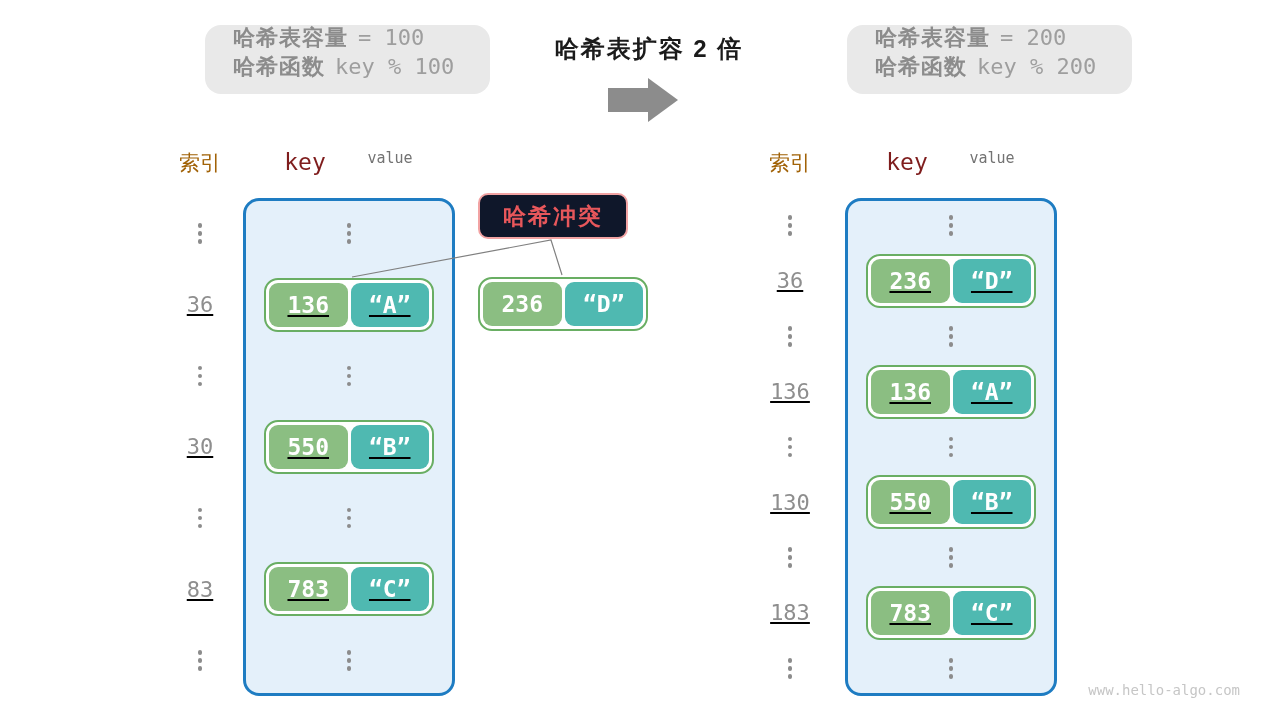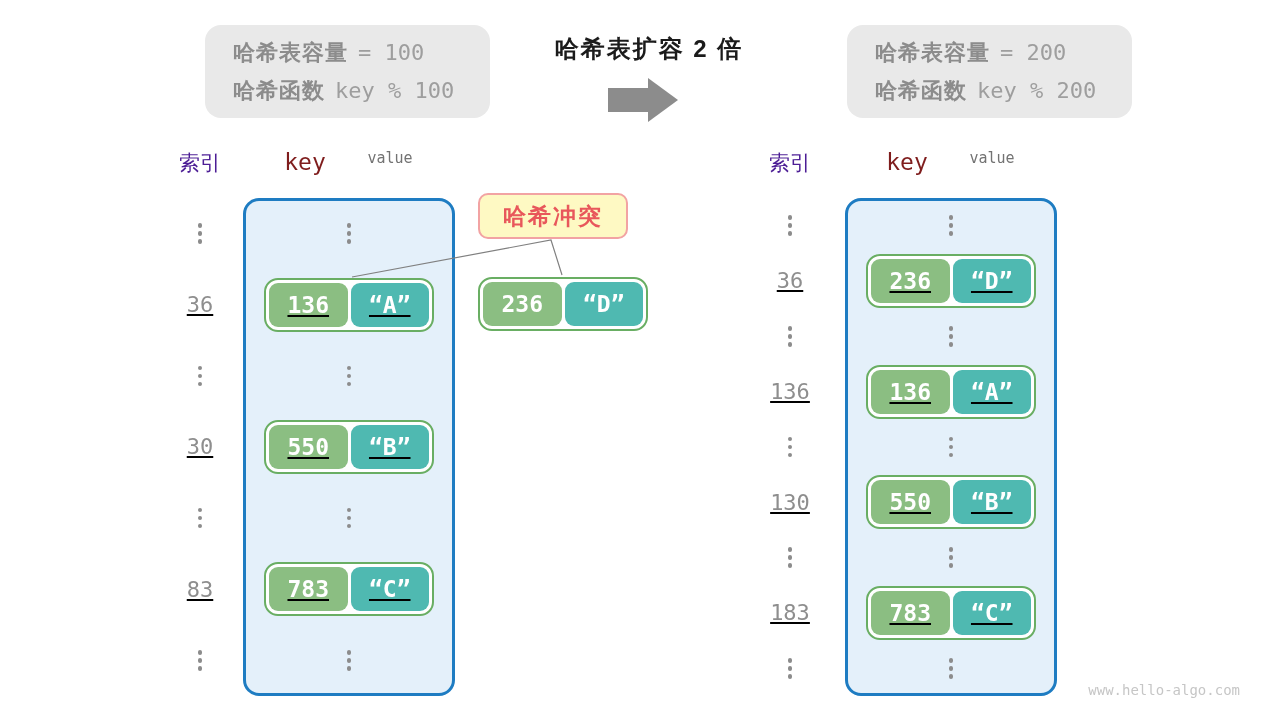--- a/index.html
+++ b/index.html
@@ -1,39 +1,39 @@
 <!DOCTYPE html>
 <html><head>
 <meta charset="utf-8">
 <style>
   html,body{margin:0;padding:0;background:#fff;}
   .canvas{position:relative;width:1280px;height:720px;background:#ffffff;overflow:hidden;
           font-family:"Liberation Sans",sans-serif;}
 
   
-  .capbox{position:absolute;top:25px;height:93px;background:#E9E9E9;border-radius:16px;
-          display:flex;flex-direction:column;justify-content:center;gap:12px;padding-left:28px;
+  .capbox{position:absolute;top:25px;height:69px;background:#E9E9E9;border-radius:16px;
+          display:flex;flex-direction:column;gap:3px;padding-left:28px;
           box-sizing:border-box;}
   #cap-before{left:205px;width:285px;}
   #cap-after{left:847px;width:285px;}
   .cap-line{font-size:22px;line-height:26px;white-space:nowrap;}
   .cap-cjk{font-weight:700;color:#8C8C8C;letter-spacing:1px;}
   .cap-mono{font-family:"DejaVu Sans Mono","Liberation Mono",monospace;color:#9E9E9E;margin-left:10px;}
 
   
   .caption{position:absolute;left:538px;top:33px;width:222px;text-align:center;
            font-size:24px;font-weight:700;color:#1b1b1b;letter-spacing:2px;white-space:nowrap;}
   .arrow{position:absolute;left:608px;top:88px;width:40px;height:24px;background:#8C8C8C;}
   .arrow::after{content:"";position:absolute;left:40px;top:-10px;width:0;height:0;
                 border-top:22px solid transparent;border-bottom:22px solid transparent;
                 border-left:30px solid #8C8C8C;}
 
   
   .hdr{position:absolute;top:149px;width:84px;text-align:center;font-size:21px;white-space:nowrap;}
-  .hdr-index{color:#4c1d95;}
+  .hdr-index{color:#a16207;}
   .hdr-key{font-family:"DejaVu Sans Mono","Liberation Mono",monospace;font-size:23px;color:#7f1d1d;}
   .hdr-value{font-family:"DejaVu Sans Mono","Liberation Mono",monospace;font-size:15px;color:#737373;}
   #hdr-l-index{left:158px;} #hdr-l-key{left:263px;} #hdr-l-value{left:348px;}
   #hdr-r-index{left:748px;} #hdr-r-key{left:865px;} #hdr-r-value{left:950px;}
 
   
   .bucket{position:absolute;top:198px;width:212px;height:498px;background:#E4F0FA;
           border:3px solid #1E7CC2;border-radius:16px;box-sizing:border-box;}
   #bucket-left{left:243px;} #bucket-right{left:845px;}
 
@@ -51,21 +51,21 @@
   
   .pair{width:170px;height:54px;background:#ffffff;border:2px solid #69AE63;border-radius:14px;
         box-sizing:border-box;display:flex;gap:3px;padding:3px;}
   .kbox,.vbox{flex:1;border-radius:9px;display:flex;align-items:center;justify-content:center;}
   .kbox{background:#8BBE82;}
   .vbox{background:#4FB9B1;}
   .kbox span,.vbox span{font-family:"DejaVu Sans Mono","Liberation Mono",monospace;
         font-weight:700;font-size:23px;color:#ffffff;}
 
   
-  .collision{position:absolute;left:478px;top:193px;width:150px;height:46px;background:#fef9c3;
+  .collision{position:absolute;left:478px;top:193px;width:150px;height:46px;background:#0f172a;
              border:2px solid #F2A3A3;border-radius:10px;box-sizing:border-box;
              display:flex;align-items:center;justify-content:center;
              font-size:23px;font-weight:700;color:#E8575B;letter-spacing:2px;}
   #ext-pair{position:absolute;left:478px;top:277px;}
 
   .lines{position:absolute;left:0;top:0;width:1280px;height:720px;pointer-events:none;}
 
   .watermark{position:absolute;right:40px;bottom:22px;
              font-family:"DejaVu Sans Mono","Liberation Mono",monospace;
              font-size:14px;color:#C6C6C6;margin-left:20px;}

